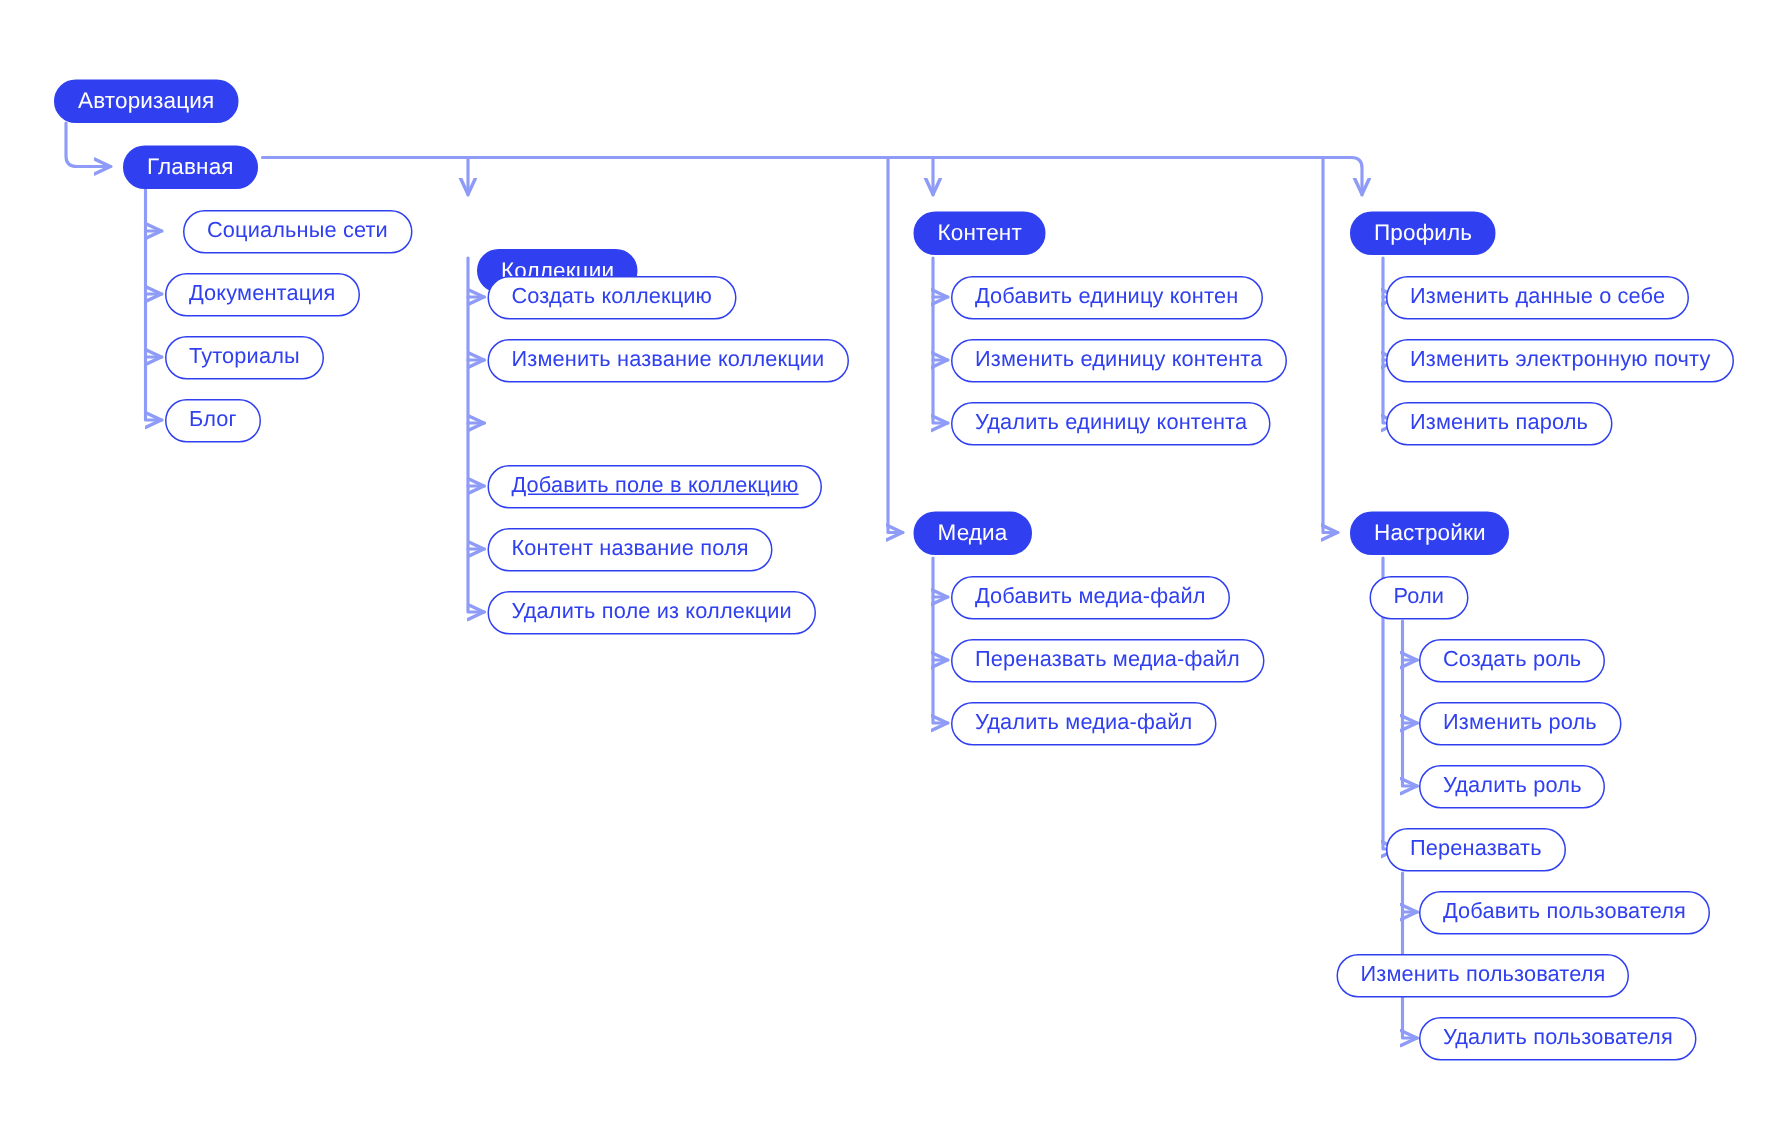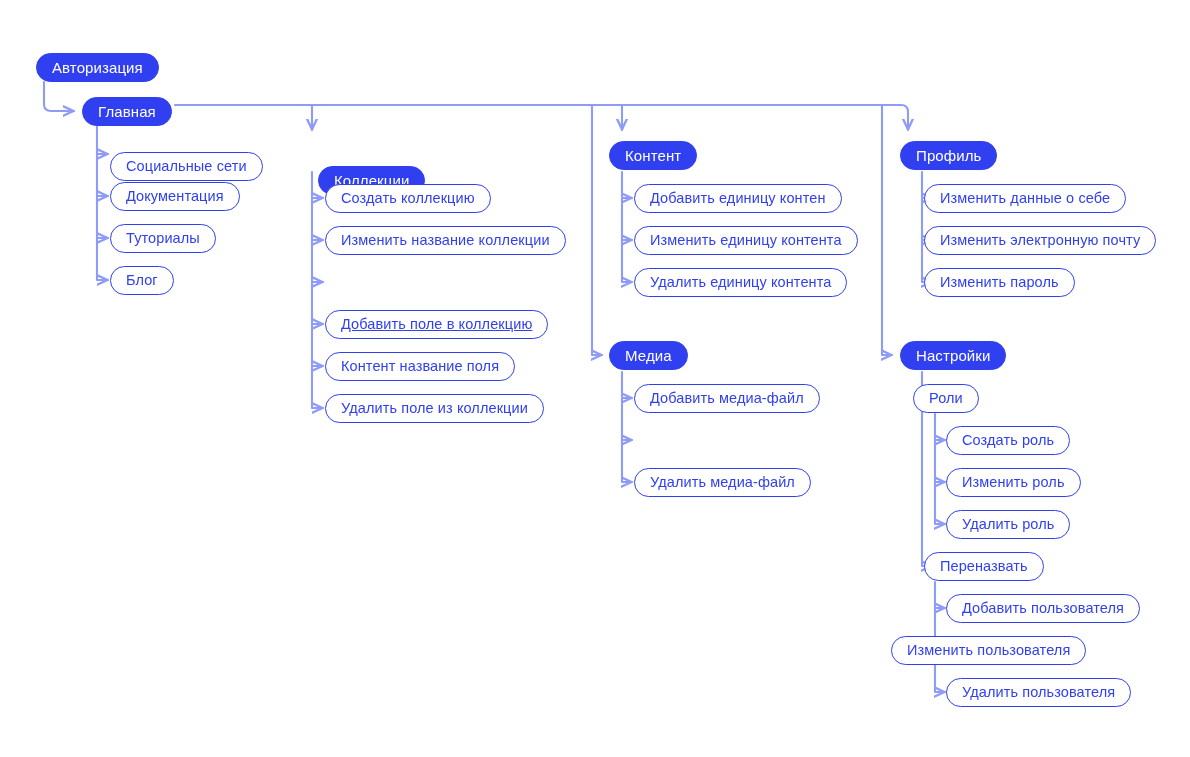--- a/index.html
+++ b/index.html
@@ -108,21 +108,21 @@
       <path d="M935,582 L935,608 L945,608" marker-end="url(#arw)"></path>
       <path d="M935,608 L935,650 L945,650" marker-end="url(#arw)"></path>
       <path d="M935,650 L935,692 L945,692" marker-end="url(#arw)"></path>
     </g>
   </svg>
 
   <div class="node primary" style="left:36px; top:53px;">Авторизация</div>
 
   <div class="node primary" style="left:82px; top:97px;">Главная</div>
 
-  <div class="node outline" style="left:110px; top:140px;margin-top:12px;">Социальные сети</div>
+  <div class="node outline" style="left:122px; top:140px;">Социальные сети</div>
   <div class="node outline" style="left:110px; top:182px;">Документация</div>
   <div class="node outline" style="left:110px; top:224px;">Туториалы</div>
   <div class="node outline" style="left:110px; top:266px;">Блог</div>
 
   <div class="node primary" style="left:318px; top:141px;margin-top:25px;">Коллекции</div>
 
   <div class="node outline" style="left:325px; top:184px;">Создать коллекцию</div>
   <div class="node outline" style="left:325px; top:226px;">Изменить название коллекции</div>
   <div class="node outline" style="left:325px; top:310px;text-decoration:underline;">Добавить поле в коллекцию</div>
   <div class="node outline" style="left:325px; top:352px;">Контент название поля</div>
@@ -130,20 +130,21 @@
 
   <div class="node primary" style="left:609px; top:141px;">Контент</div>
 
   <div class="node outline" style="left:634px; top:184px;">Добавить единицу контен</div>
   <div class="node outline" style="left:634px; top:226px;">Изменить единицу контента</div>
   <div class="node outline" style="left:634px; top:268px;">Удалить единицу контента</div>
 
   <div class="node primary" style="left:609px; top:341px;">Медиа</div>
 
   <div class="node outline" style="left:634px; top:384px;">Добавить медиа-файл</div>
+  <div class="node outline" style="left:634px; top:426px;">Переназвать медиа-файл</div>
   <div class="node outline" style="left:634px; top:468px;">Удалить медиа-файл</div>
 
   <div class="node primary" style="left:900px; top:141px;">Профиль</div>
 
   <div class="node outline" style="left:924px; top:184px;">Изменить данные о себе</div>
   <div class="node outline" style="left:924px; top:226px;">Изменить электронную почту</div>
   <div class="node outline" style="left:924px; top:268px;">Изменить пароль</div>
 
   <div class="node primary" style="left:900px; top:341px;">Настройки</div>
 

